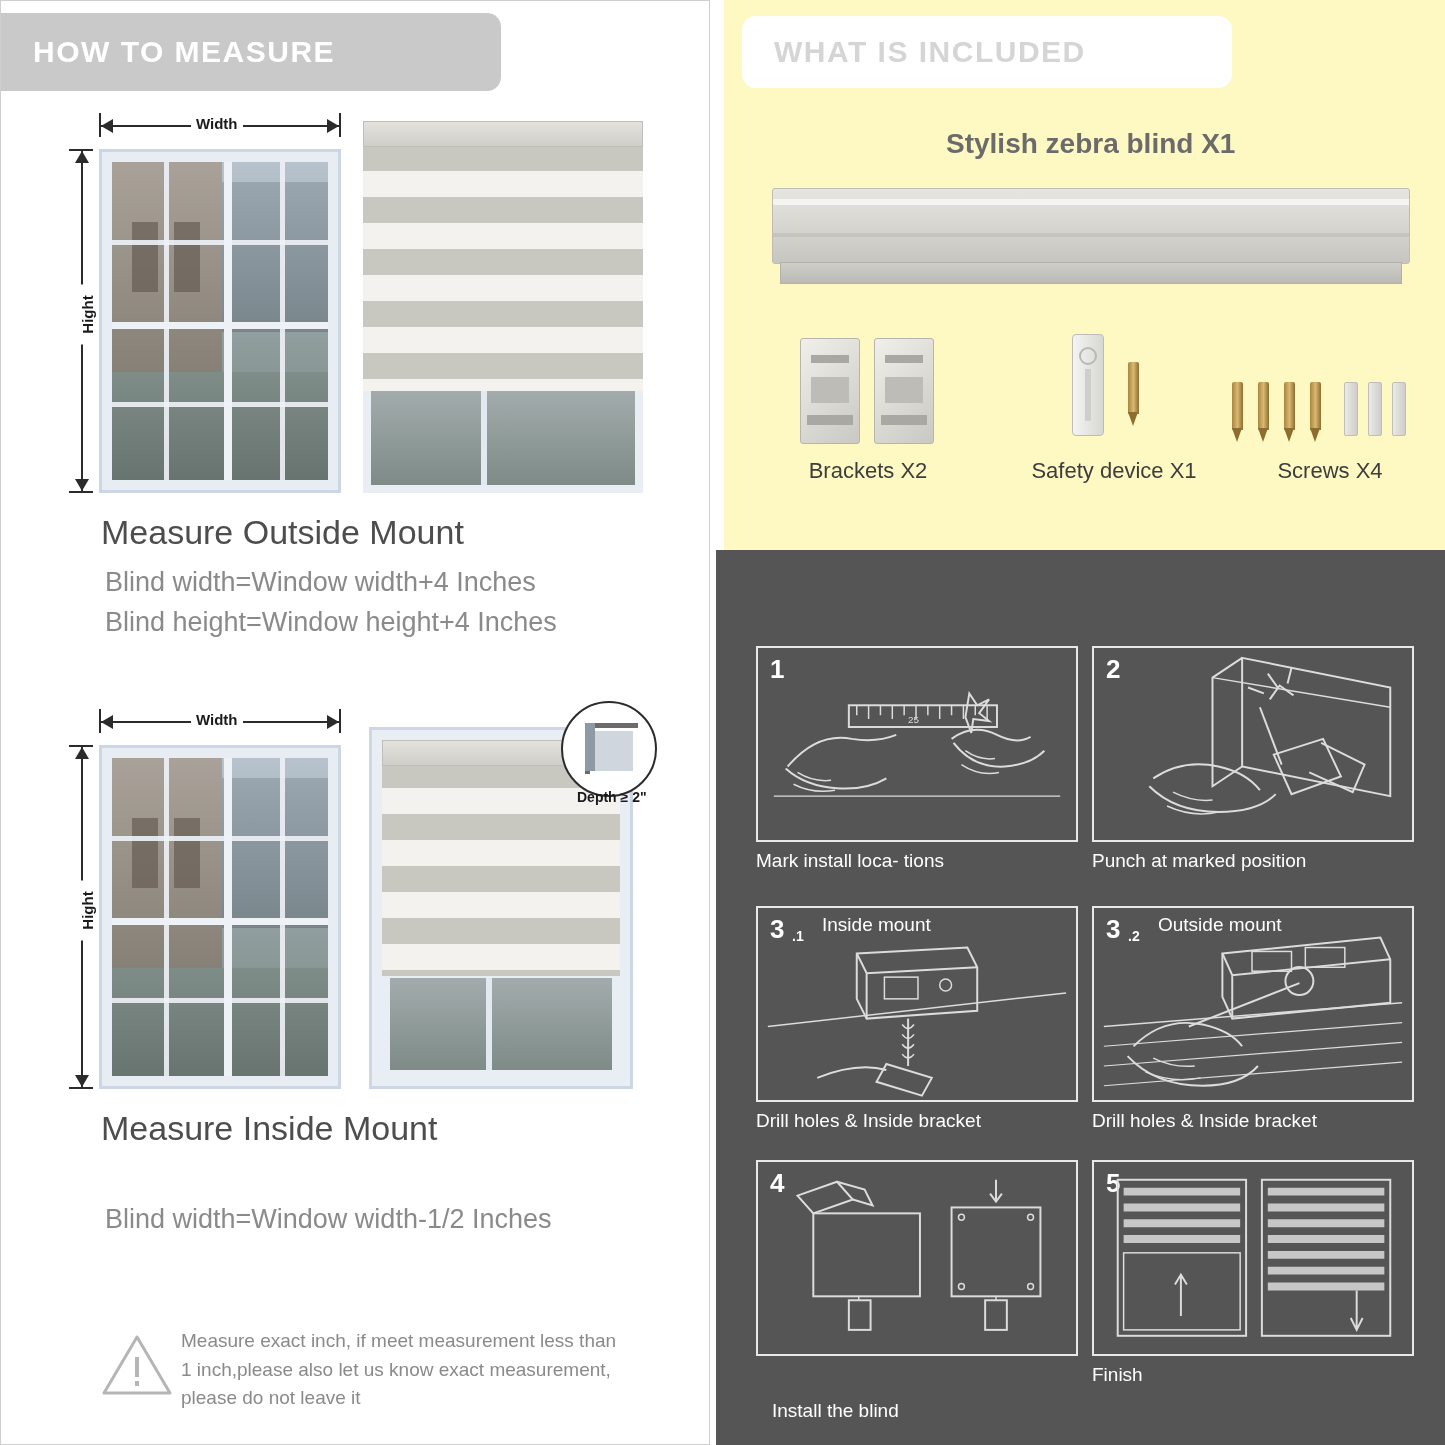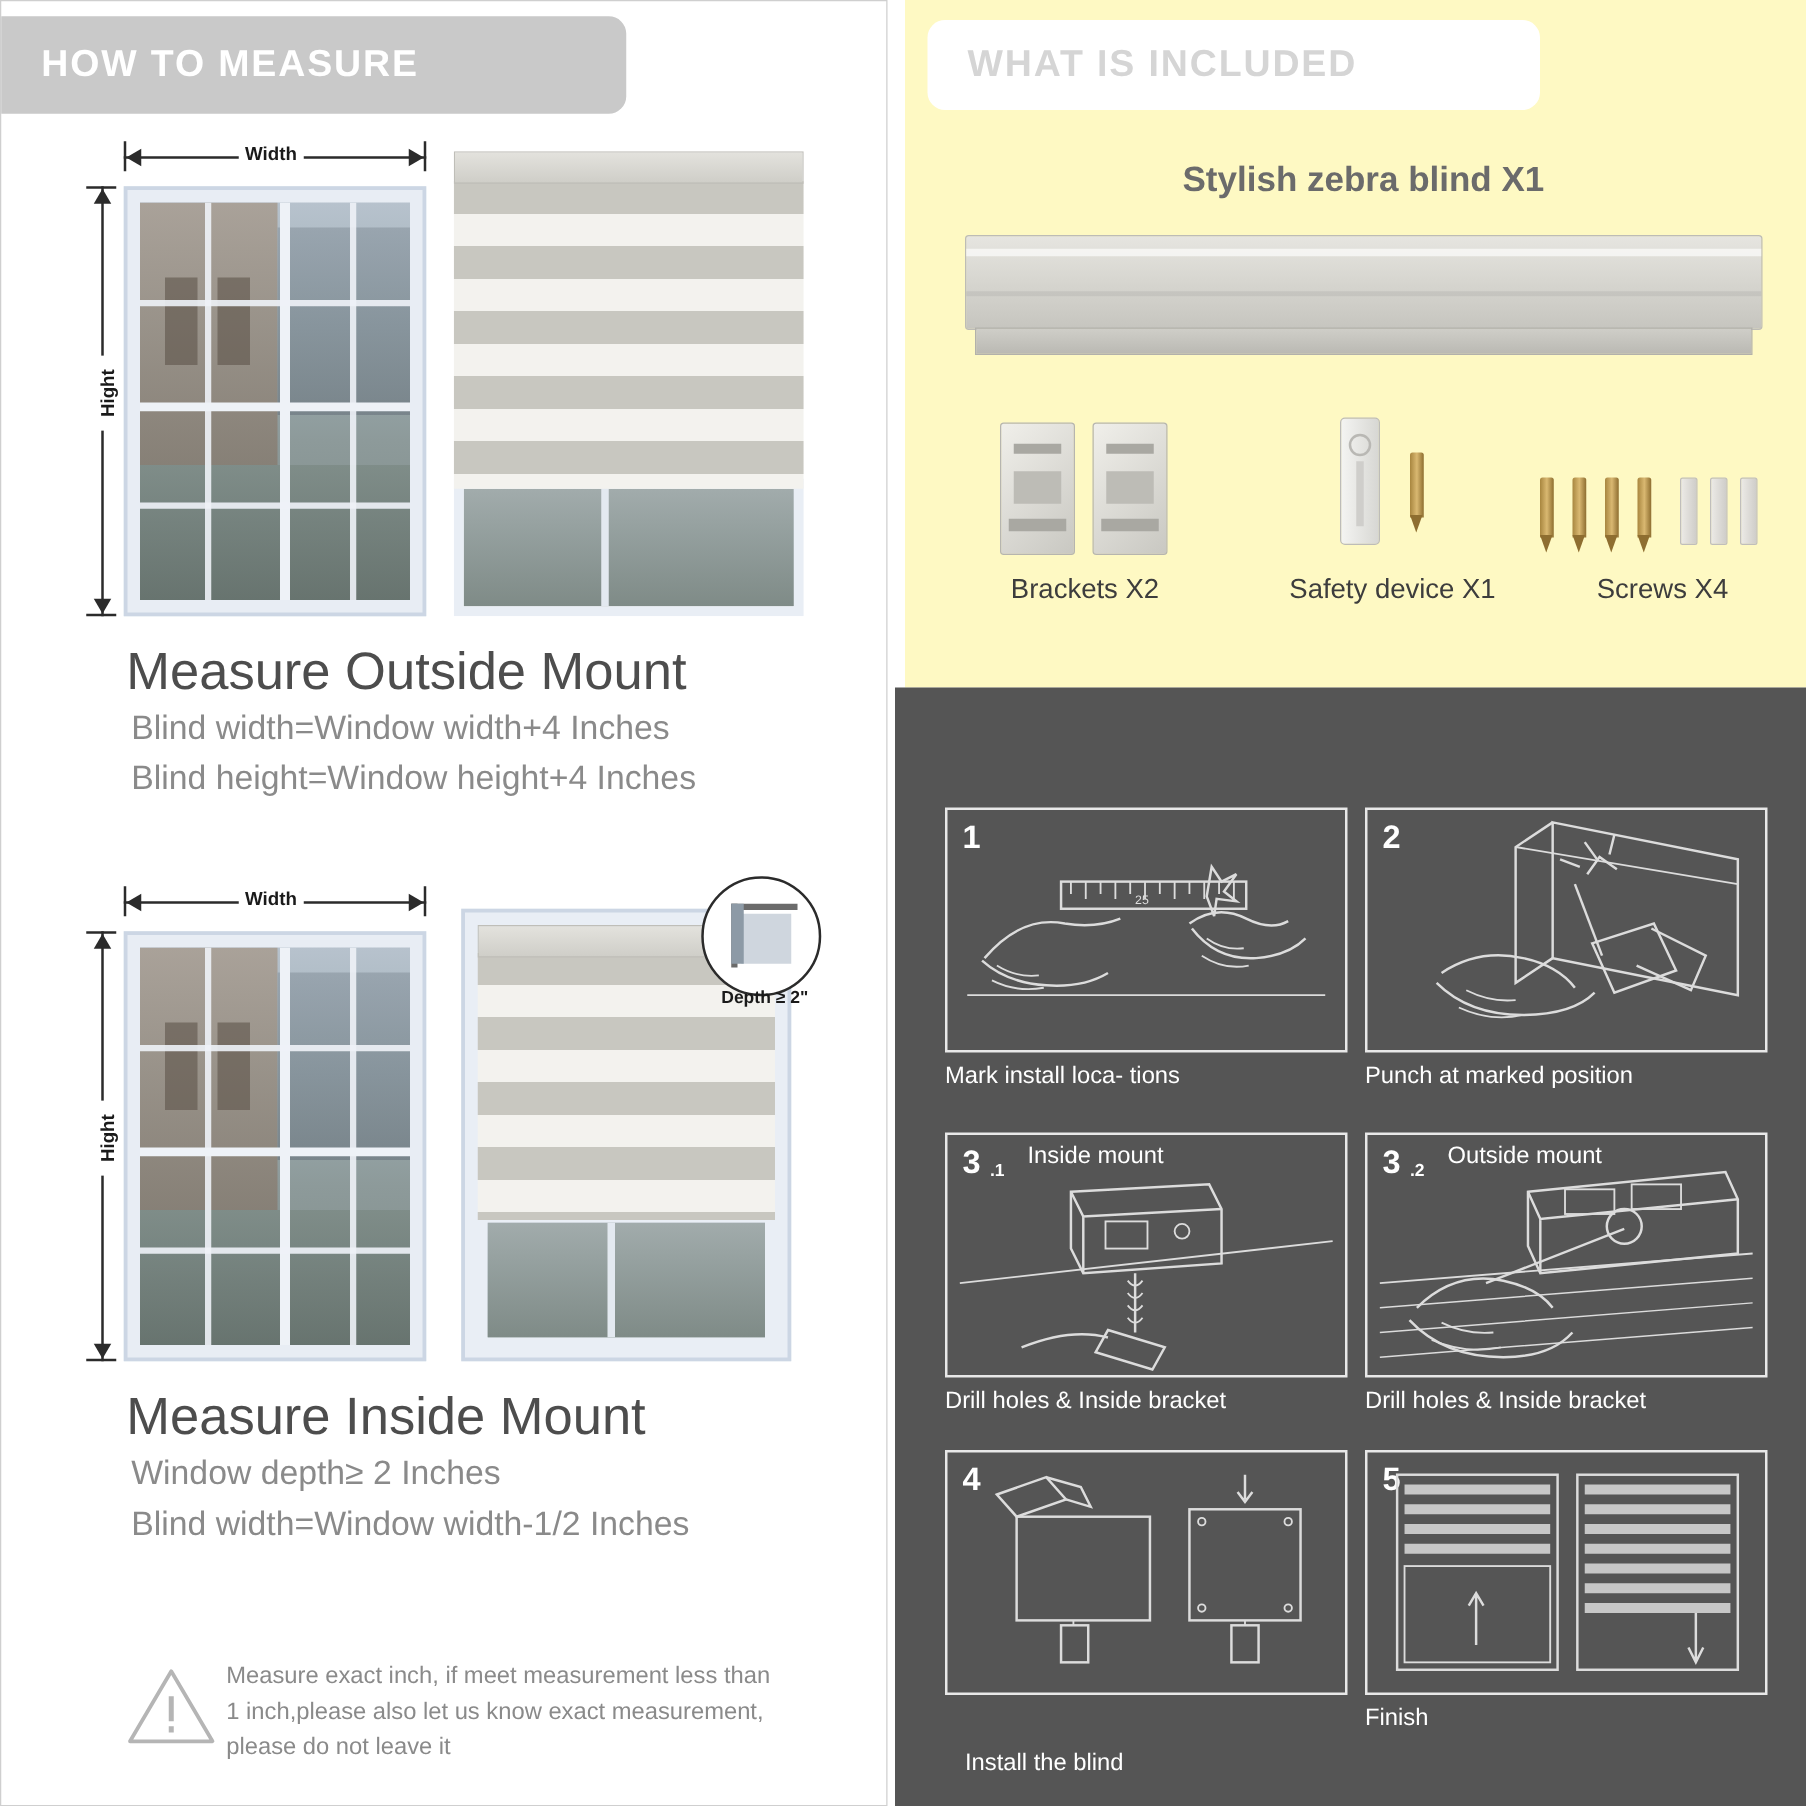--- a/index.html
+++ b/index.html
@@ -87,21 +87,21 @@
   }
   .blind-window{
     position:absolute;left:0;right:0;bottom:0;
     background:linear-gradient(#b9c3cd 0%,#9fb0b6 40%,#86928f 100%);
     border:8px solid #e9eef5;box-sizing:border-box;
     overflow:hidden;
   }
 
   .heading{
     position:absolute;
-    font-size:42px;color:#4d4d4d;font-weight:normal;
+    font-size:34px;color:#4d4d4d;font-weight:normal;
   }
   .bullet{
     position:absolute;
     font-size:27px;color:#8a8a8a;
   }
   .small-note{
     position:absolute;font-size:19px;color:#8a8a8a;line-height:1.5;
   }
   .warn-tri{
     position:absolute;
@@ -298,21 +298,20 @@
 
       <div class="depth-callout" style="left:560px;top:700px;width:92px;height:92px;">
         <div style="position:absolute;left:22px;top:20px;width:48px;height:46px;border-left:5px solid #6b6b6b;border-top:5px solid #6b6b6b;"></div>
         <div style="position:absolute;left:30px;top:28px;width:40px;height:40px;background:#cfd6de;"></div>
         <div style="position:absolute;left:22px;top:20px;width:10px;height:48px;background:#8d9aa6;"></div>
       </div>
       <div class="depth-label" style="left:576px;top:788px;">Depth ≥ 2"</div>
     </div>
 
     <div class="heading" style="left:100px;top:1108px;">Measure Inside Mount</div>
-    <div class="bullet" style="left:104px;top:1162px;">Window depth≥ 2 Inches</div>
     <div class="bullet" style="left:104px;top:1203px;">Blind width=Window width-1/2 Inches</div>
 
     <svg class="warn-tri" style="left:100px;top:1330px;" width="72" height="66" viewBox="0 0 72 66">
       <polygon points="36,6 69,62 3,62" fill="none" stroke="#b5b5b5" stroke-width="3" stroke-linejoin="round"></polygon>
       <rect x="34" y="26" width="4" height="20" fill="#b5b5b5"></rect>
       <rect x="34" y="50" width="4" height="5" fill="#b5b5b5"></rect>
     </svg>
     <div class="small-note" style="left:180px;top:1326px;width:440px;">Measure exact inch, if meet measurement less than 1 inch,please also let us know exact measurement, please do not leave it</div>
   </div>
 

